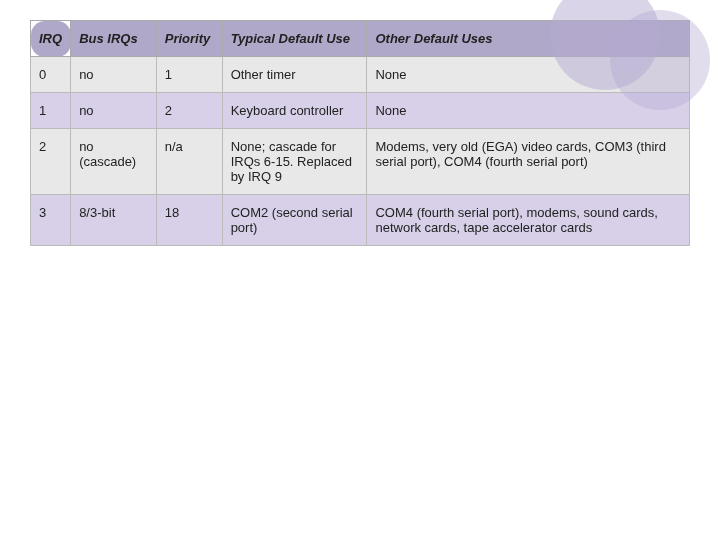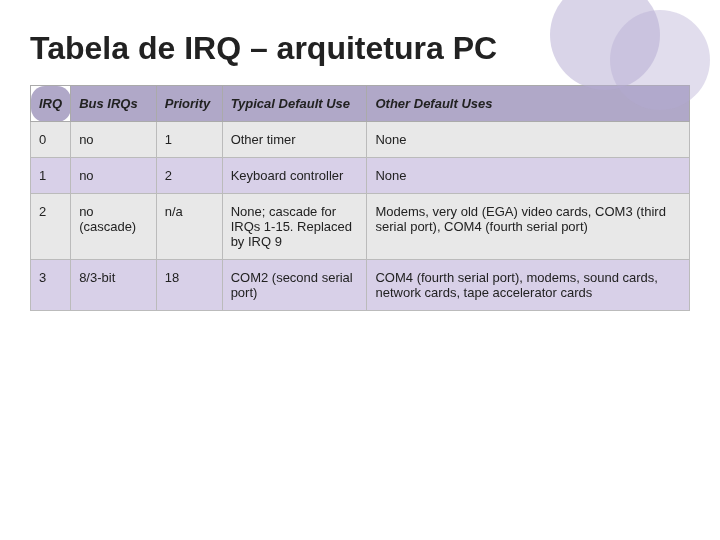--- a/index.html
+++ b/index.html
@@ -84,21 +84,20 @@
 </head>
 <body>
 
 <div class="page">
 
   <div class="decor">
     <div class="circle1"></div>
     <div class="circle2"></div>
   </div>
 
-  <h1>Tabela de IRQ – arquitetura PC</h1>
 
   <table>
     <thead>
       <tr>
         <th class="col-irq">IRQ</th>
         <th class="col-bus">Bus IRQs</th>
         <th class="col-priority">Priority</th>
         <th class="col-typical">Typical Default Use</th>
         <th class="col-other">Other Default Uses</th>
       </tr>
@@ -115,21 +114,21 @@
           <td>1</td>
           <td>no</td>
           <td>2</td>
           <td>Keyboard controller</td>
           <td>None</td>
         </tr>
         <tr>
           <td>2</td>
           <td>no (cascade)</td>
           <td>n/a</td>
-          <td>None; cascade for IRQs 1-15. Replaced by IRQ 9</td>
+          <td>None; cascade for IRQs 6-15. Replaced by IRQ 9</td>
           <td>Modems, very old (EGA) video cards, COM3 (third serial port), COM4 (fourth serial port)</td>
         </tr>
         <tr>
           <td>3</td>
           <td>8/3-bit</td>
           <td>18</td>
           <td>COM2 (second serial port)</td>
           <td>COM4 (fourth serial port), modems, sound cards, network cards, tape accelerator cards</td>
         </tr>
       </tbody>

